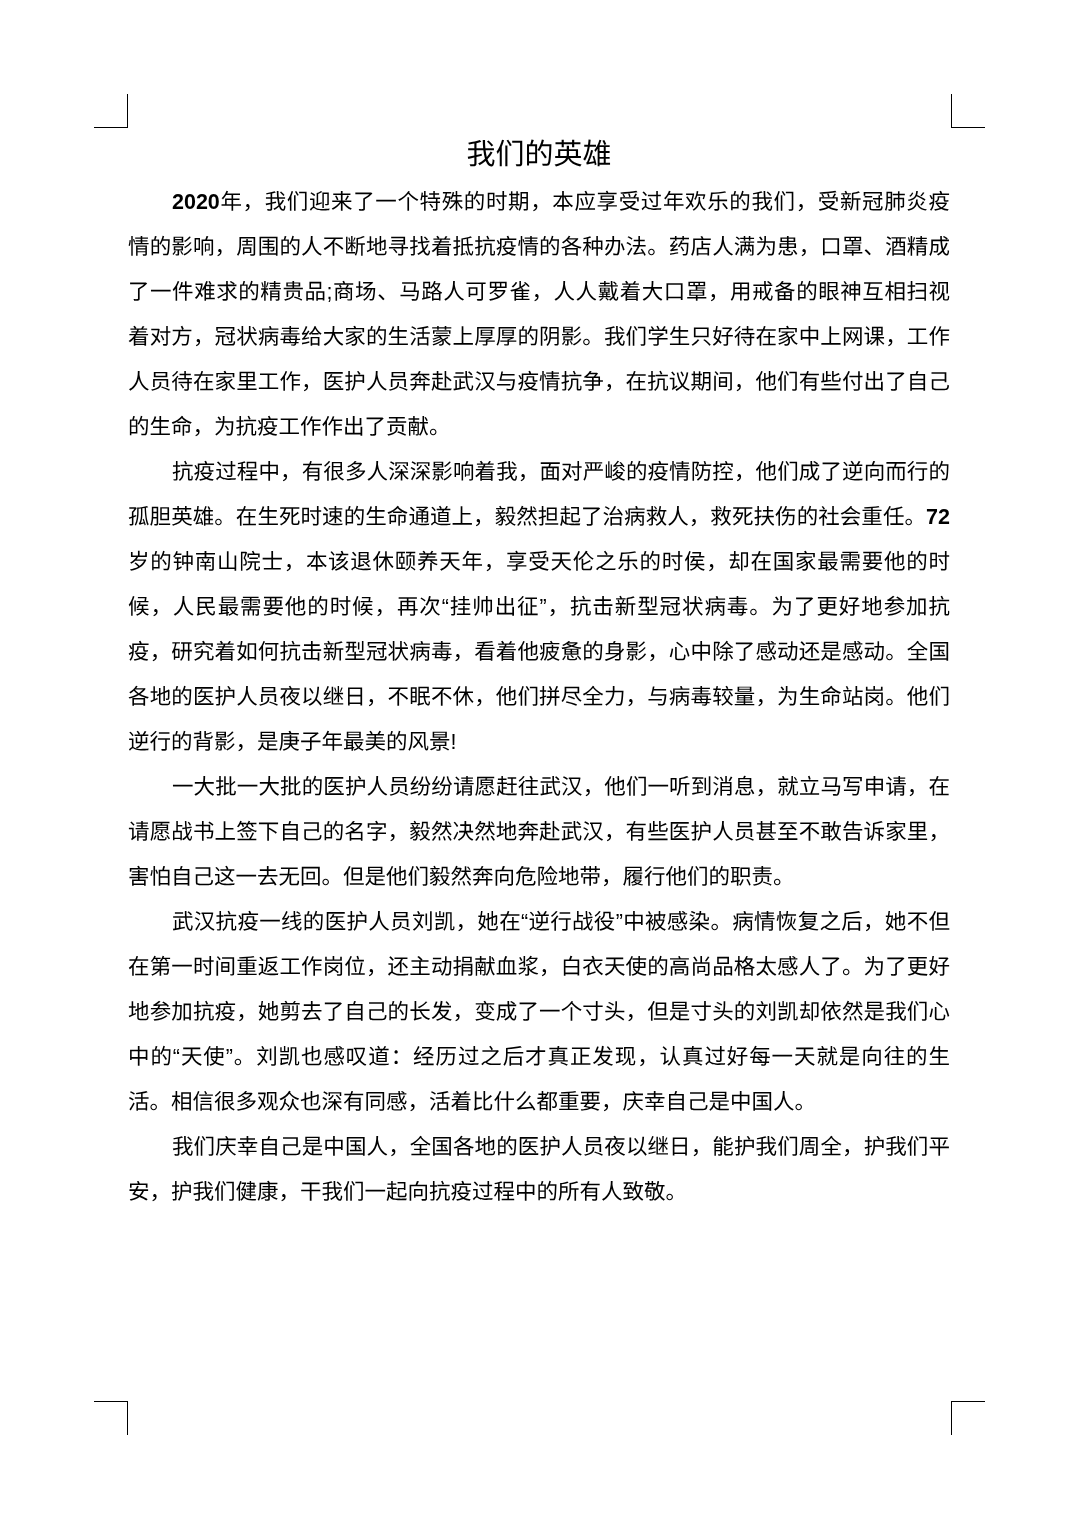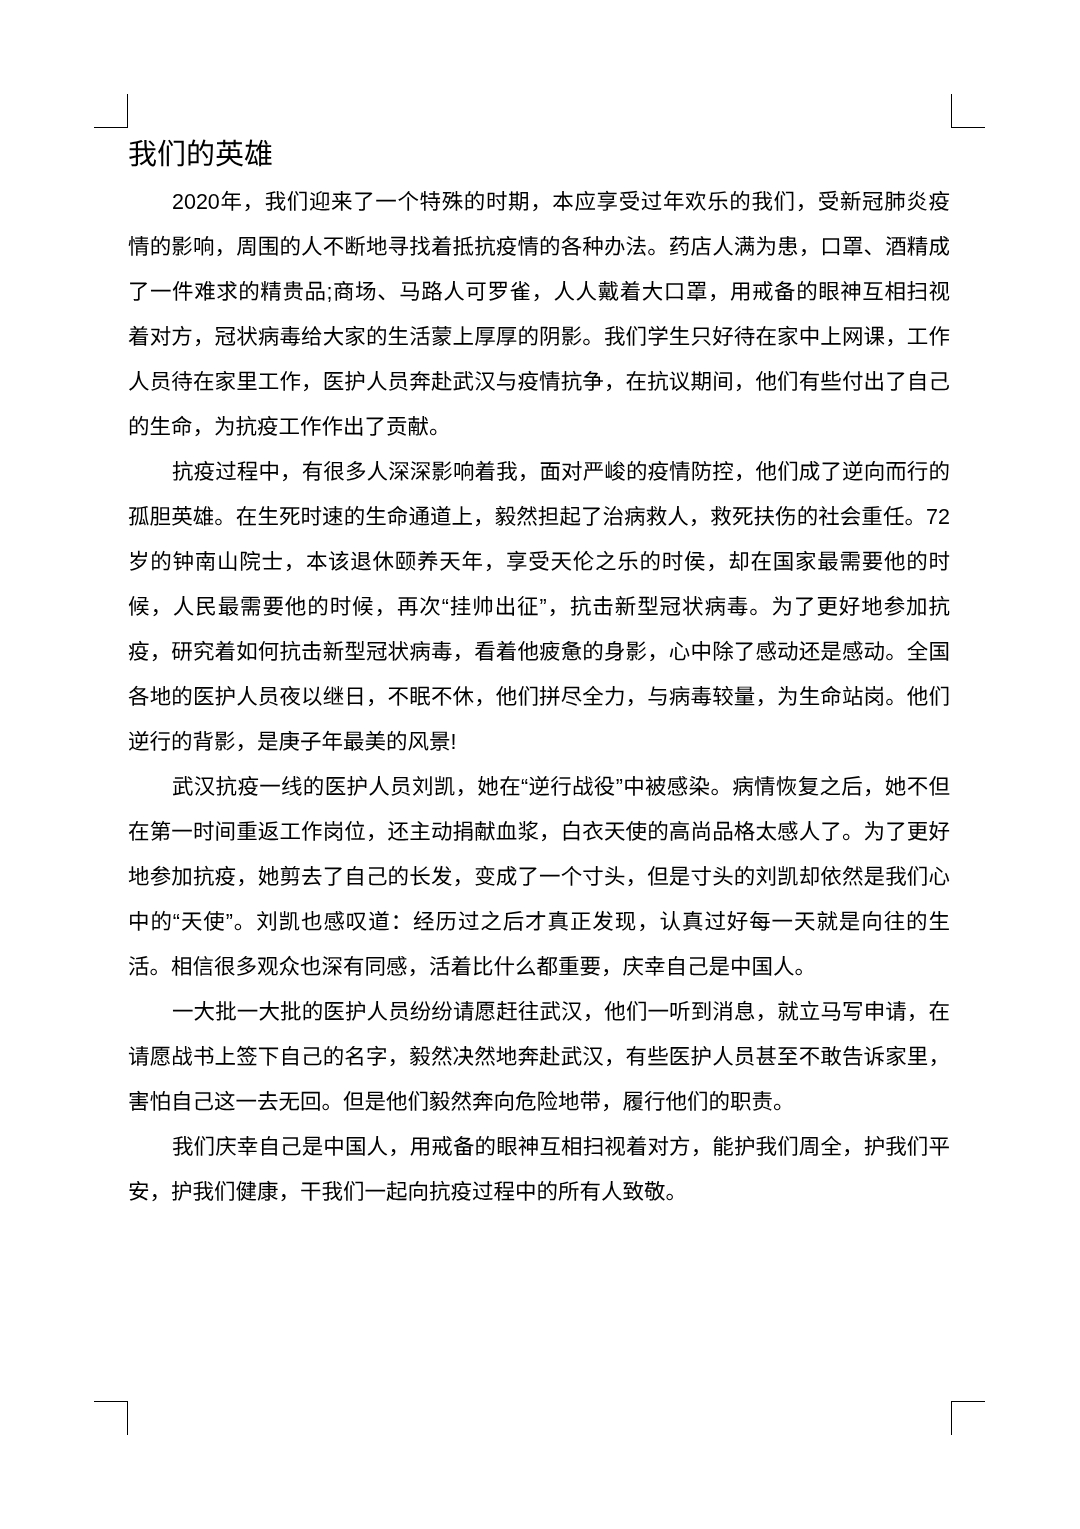--- a/index.html
+++ b/index.html
@@ -30,54 +30,54 @@
   .content {
     position: absolute;
     left: 128px;
     top: 128px;
     width: 822px;
     color: #000000;
   }
   .doc-title {
     font-size: 29px;
     font-weight: 400;
-    text-align: left;
+    text-align: center;
     line-height: 52px;
     color: #000000;
     white-space: nowrap;
   }
   .para {
     font-size: 21.5px;
     line-height: 45px;
     text-align: justify;
     text-justify: inter-ideograph;
     text-indent: 44px;
     color: #000000;
     word-break: break-all;
   }
-  .seg-bold { font-weight: 400; }
+  .seg-bold { font-weight: 700; }
 </style>
 </head>
 <body>
 
 <div class="page">
 
   <div class="crop-mark tl"></div>
   <div class="crop-mark tr"></div>
   <div class="crop-mark bl"></div>
   <div class="crop-mark br"></div>
 
   <div class="content">
 
     <h1 class="doc-title">我们的英雄</h1>
 
     <p class="para"><span class="seg-bold">2020</span><span>年，我们迎来了一个特殊的时期，本应享受过年欢乐的我们，受新冠肺炎疫情的影响，周围的人不断地寻找着抵抗疫情的各种办法。药店人满为患，口罩、酒精成了一件难求的精贵品;商场、马路人可罗雀，人人戴着大口罩，用戒备的眼神互相扫视着对方，冠状病毒给大家的生活蒙上厚厚的阴影。我们学生只好待在家中上网课，工作人员待在家里工作，医护人员奔赴武汉与疫情抗争，在抗议期间，他们有些付出了自己的生命，为抗疫工作作出了贡献。</span></p>
 
     <p class="para"><span>抗疫过程中，有很多人深深影响着我，面对严峻的疫情防控，他们成了逆向而行的孤胆英雄。在生死时速的生命通道上，毅然担起了治病救人，救死扶伤的社会重任。</span><span class="seg-bold">72</span><span>岁的钟南山院士，本该退休颐养天年，享受天伦之乐的时侯，却在国家最需要他的时候，人民最需要他的时候，再次“挂帅出征”，抗击新型冠状病毒。为了更好地参加抗疫，研究着如何抗击新型冠状病毒，看着他疲惫的身影，心中除了感动还是感动。全国各地的医护人员夜以继日，不眠不休，他们拼尽全力，与病毒较量，为生命站岗。他们逆行的背影，是庚子年最美的风景!</span></p>
 
+    <p class="para"><span>一大批一大批的医护人员纷纷请愿赶往武汉，他们一听到消息，就立马写申请，在请愿战书上签下自己的名字，毅然决然地奔赴武汉，有些医护人员甚至不敢告诉家里，害怕自己这一去无回。但是他们毅然奔向危险地带，履行他们的职责。</span></p>
+
     <p class="para"><span>武汉抗疫一线的医护人员刘凯，她在“逆行战役”中被感染。病情恢复之后，她不但在第一时间重返工作岗位，还主动捐献血浆，白衣天使的高尚品格太感人了。为了更好地参加抗疫，她剪去了自己的长发，变成了一个寸头，但是寸头的刘凯却依然是我们心中的“天使”。刘凯也感叹道：经历过之后才真正发现，认真过好每一天就是向往的生活。相信很多观众也深有同感，活着比什么都重要，庆幸自己是中国人。</span></p>
 
-    <p class="para"><span>一大批一大批的医护人员纷纷请愿赶往武汉，他们一听到消息，就立马写申请，在请愿战书上签下自己的名字，毅然决然地奔赴武汉，有些医护人员甚至不敢告诉家里，害怕自己这一去无回。但是他们毅然奔向危险地带，履行他们的职责。</span></p>
-
-    <p class="para"><span>我们庆幸自己是中国人，用戒备的眼神互相扫视着对方，能护我们周全，护我们平安，护我们健康，干我们一起向抗疫过程中的所有人致敬。</span></p>
+    <p class="para"><span>我们庆幸自己是中国人，全国各地的医护人员夜以继日，能护我们周全，护我们平安，护我们健康，干我们一起向抗疫过程中的所有人致敬。</span></p>
 
   </div>
 </div>
 
 </body></html>

